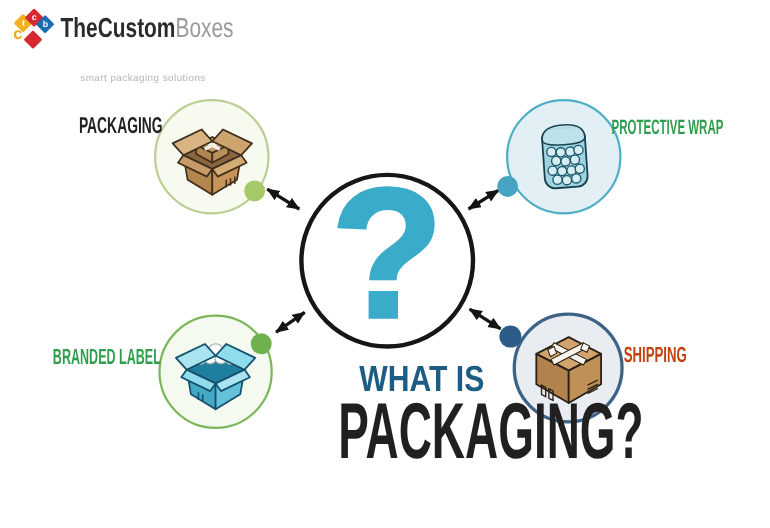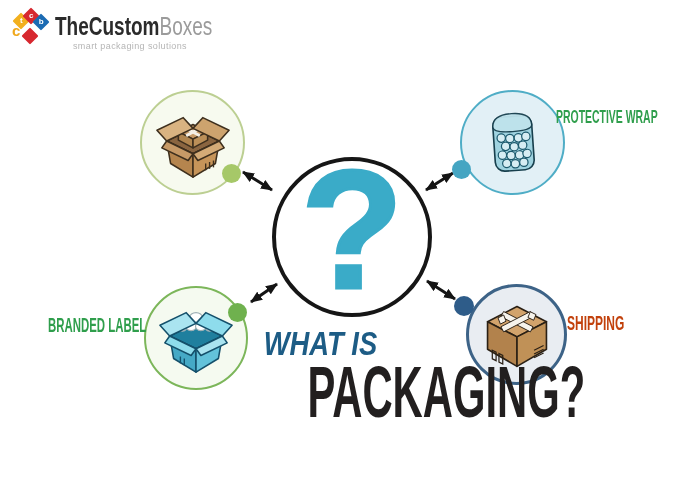--- a/index.html
+++ b/index.html
@@ -10,21 +10,21 @@
   .logo{position:absolute;left:12px;top:6px;display:flex;align-items:flex-start;}
   .mark{position:relative;width:36px;height:44px;}
   .dia{position:absolute;width:12px;height:12px;transform:rotate(45deg);
        display:flex;align-items:center;justify-content:center;border-radius:1px;}
   .dia>span{transform:rotate(-45deg);font-size:8px;font-weight:700;color:#fff;line-height:1;}
   .dia.y1{left:3px;top:9px;background:#f2b01e;}
   .dia.r1{left:13px;top:4px;background:#d7282f;}
   .dia.b1{left:23px;top:10px;background:#1c6bb3;}
   .dia.r2{left:12px;top:24px;background:#d7282f;}
   .mark-c{position:absolute;left:0px;top:17px;font-size:15px;font-weight:700;color:#f0a81c;line-height:1;}
-  .logo-text{margin-left:7px;margin-top:8px;display:flex;flex-direction:column;}
+  .logo-text{margin-left:7px;margin-top:8px;display:flex;flex-direction:column;gap:25px;}
   .brand{font-size:25px;line-height:1;white-space:nowrap;}
   .brand .cnd{display:inline-block;transform:scaleX(0.76);transform-origin:left center;}
   .brand-primary{font-weight:700;color:#2b2b2b;}
   .brand-secondary{font-weight:400;color:#9b9b9b;}
   .tagline{margin-top:2px;font-size:9px;color:#b5b5b5;text-align:center;letter-spacing:0.4px;
            width:150px;white-space:nowrap;}
 
   
   .node-circle{position:absolute;border-radius:50%;box-sizing:border-box;
                display:flex;align-items:center;justify-content:center;}
@@ -47,22 +47,22 @@
   .lbl>span{display:inline-block;}
   .lbl-packaging{right:552px;top:104px;font-size:21px;color:#231f20;}
   .lbl-packaging>span{transform:scaleX(0.6);transform-origin:right center;}
   .lbl-wrap{left:556px;top:107px;font-size:19px;color:#2f9e4c;}
   .lbl-wrap>span{transform:scaleX(0.55);transform-origin:left center;}
   .lbl-label{right:554px;top:315px;font-size:20px;color:#2f9e4c;}
   .lbl-label>span{transform:scaleX(0.57);transform-origin:right center;}
   .lbl-ship{left:567px;top:313px;font-size:20px;color:#c2410c;}
   .lbl-ship>span{transform:scaleX(0.6);transform-origin:left center;}
 
-  .heading1{position:absolute;left:252px;top:327px;width:200px;text-align:left;
-            font-size:33px;font-weight:700;color:#1d5c85;line-height:1;font-style:italic;}
+  .heading1{position:absolute;left:252px;top:327px;width:200px;text-align:right;
+            font-size:33px;font-weight:700;color:#1d5c85;line-height:1;}
   .heading1>span{display:inline-block;transform:scaleX(0.83);transform-origin:center;}
   .heading2{position:absolute;left:207px;top:356px;width:300px;text-align:center;
             font-size:72px;font-weight:700;color:#221f1f;line-height:1;}
   .heading2>span{display:inline-block;transform:scaleX(0.58);transform-origin:center;}
 
   .arrows{position:absolute;left:0;top:0;pointer-events:none;}
   svg{display:block;}
 </style>
 </head>
 <body>
@@ -120,20 +120,21 @@
         <polygon points="67,38 40,51 45,58 72,45" fill="#d4ab77"></polygon>
       </g>
       <g stroke="#3e2f1d" stroke-width="1.4">
         <line x1="53" y1="61" x2="53" y2="68"></line>
         <line x1="57" y1="59.5" x2="57" y2="66.5"></line>
         <line x1="61" y1="58" x2="61" y2="65"></line>
       </g>
     </svg>
   </div>
   <div class="edge-dot d-packaging"></div>
+  <div class="lbl lbl-packaging"><span>PACKAGING</span></div>
 
   <div class="node-circle c-wrap">
     <svg width="76" height="76" viewBox="0 0 80 80">
       <g transform="rotate(-4 40 40)">
         <rect x="20" y="12" width="41" height="57" rx="10" fill="#9fd3e0" stroke="#173f4d" stroke-width="1.7"></rect>
         <path d="M20,22 Q20,9 40.5,9 Q61,9 61,22 Q61,28 40.5,28 Q20,28 20,22 Z" fill="#bfe3ec" stroke="#173f4d" stroke-width="1.5" opacity="0.95"></path>
         <g fill="#d6edf3" stroke="#1d5a6d" stroke-width="1.3">
           <circle cx="28" cy="34" r="4.4"></circle>
             <circle cx="37" cy="35" r="4.4"></circle>
             <circle cx="46" cy="35" r="4.4"></circle>

